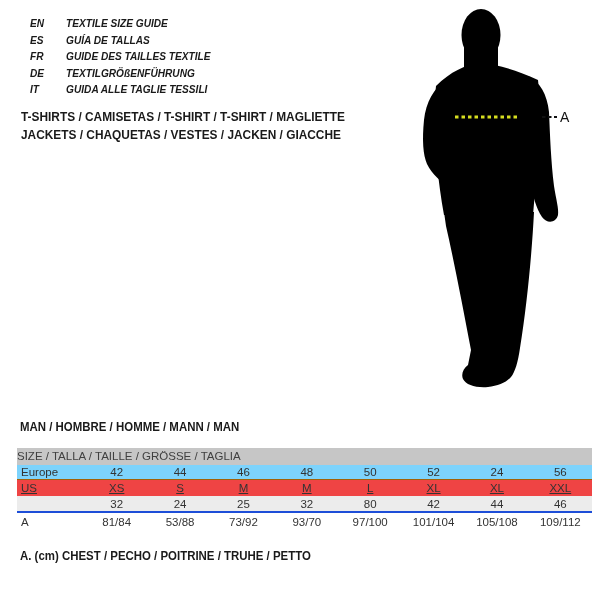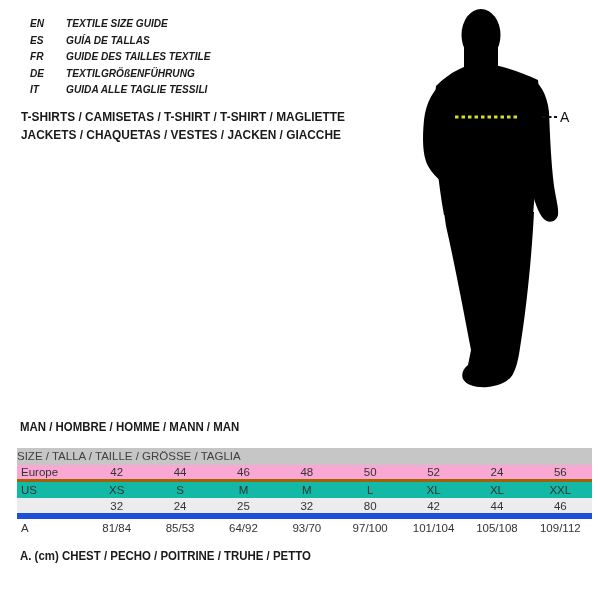--- a/index.html
+++ b/index.html
@@ -26,23 +26,23 @@
 
   
   .man-heading { position:absolute; left:20px; top:419px; font-weight:bold; font-size:13px; line-height:15px; }
 
   
   .size-table { position:absolute; left:17px; top:448px; width:575px; font-size:11.5px; color:#333; }
   .t-header { height:17px; line-height:17px; background:#c6c6c6; color:#404040; }
   .t-row { display:flex; align-items:center; }
   .t-row .lbl { width:64px; padding-left:4px; }
   .t-row .val { flex:1; text-align:center; }
-  .t-row.r-europe { height:14px; border-bottom:3px solid #a16207; background:#f9a8d4;justify-content:flex-end; }
-  .t-row.r-us     { height:16px; background:#14b8a6; }
-  .t-row.r-blank  { height:15px; background:#ececec; border-bottom:6px solid #1d4ed8; }
+  .t-row.r-europe { height:14px; border-bottom:1px solid #a16207; background:#7dd3fc;justify-content:flex-end; }
+  .t-row.r-us     { height:16px; background:#ef4444;text-decoration:underline; }
+  .t-row.r-blank  { height:15px; background:#ececec; border-bottom:2px solid #1d4ed8; }
   .t-row.r-a      { height:17px; background:#ffffff; }
 
   
   .footnote { position:absolute; left:20px; top:548px; font-weight:bold; font-size:13px; line-height:15px; }
 </style>
 </head>
 <body>
 
 <div id="page">
 
@@ -153,22 +153,22 @@
       <span class="val">32</span>
       <span class="val">80</span>
       <span class="val">42</span>
       <span class="val">44</span>
       <span class="val">46</span>
     </div>
 
     <div class="t-row r-a">
       <span class="lbl">A</span>
       <span class="val">81/84</span>
-      <span class="val">85/53</span>
-      <span class="val">64/92</span>
+      <span class="val">53/88</span>
+      <span class="val">73/92</span>
       <span class="val">93/70</span>
       <span class="val">97/100</span>
       <span class="val">101/104</span>
       <span class="val">105/108</span>
       <span class="val">109/112</span>
     </div>
   </div>
 
   <div class="footnote cond">A. (cm) CHEST / PECHO / POITRINE / TRUHE / PETTO</div>
 

